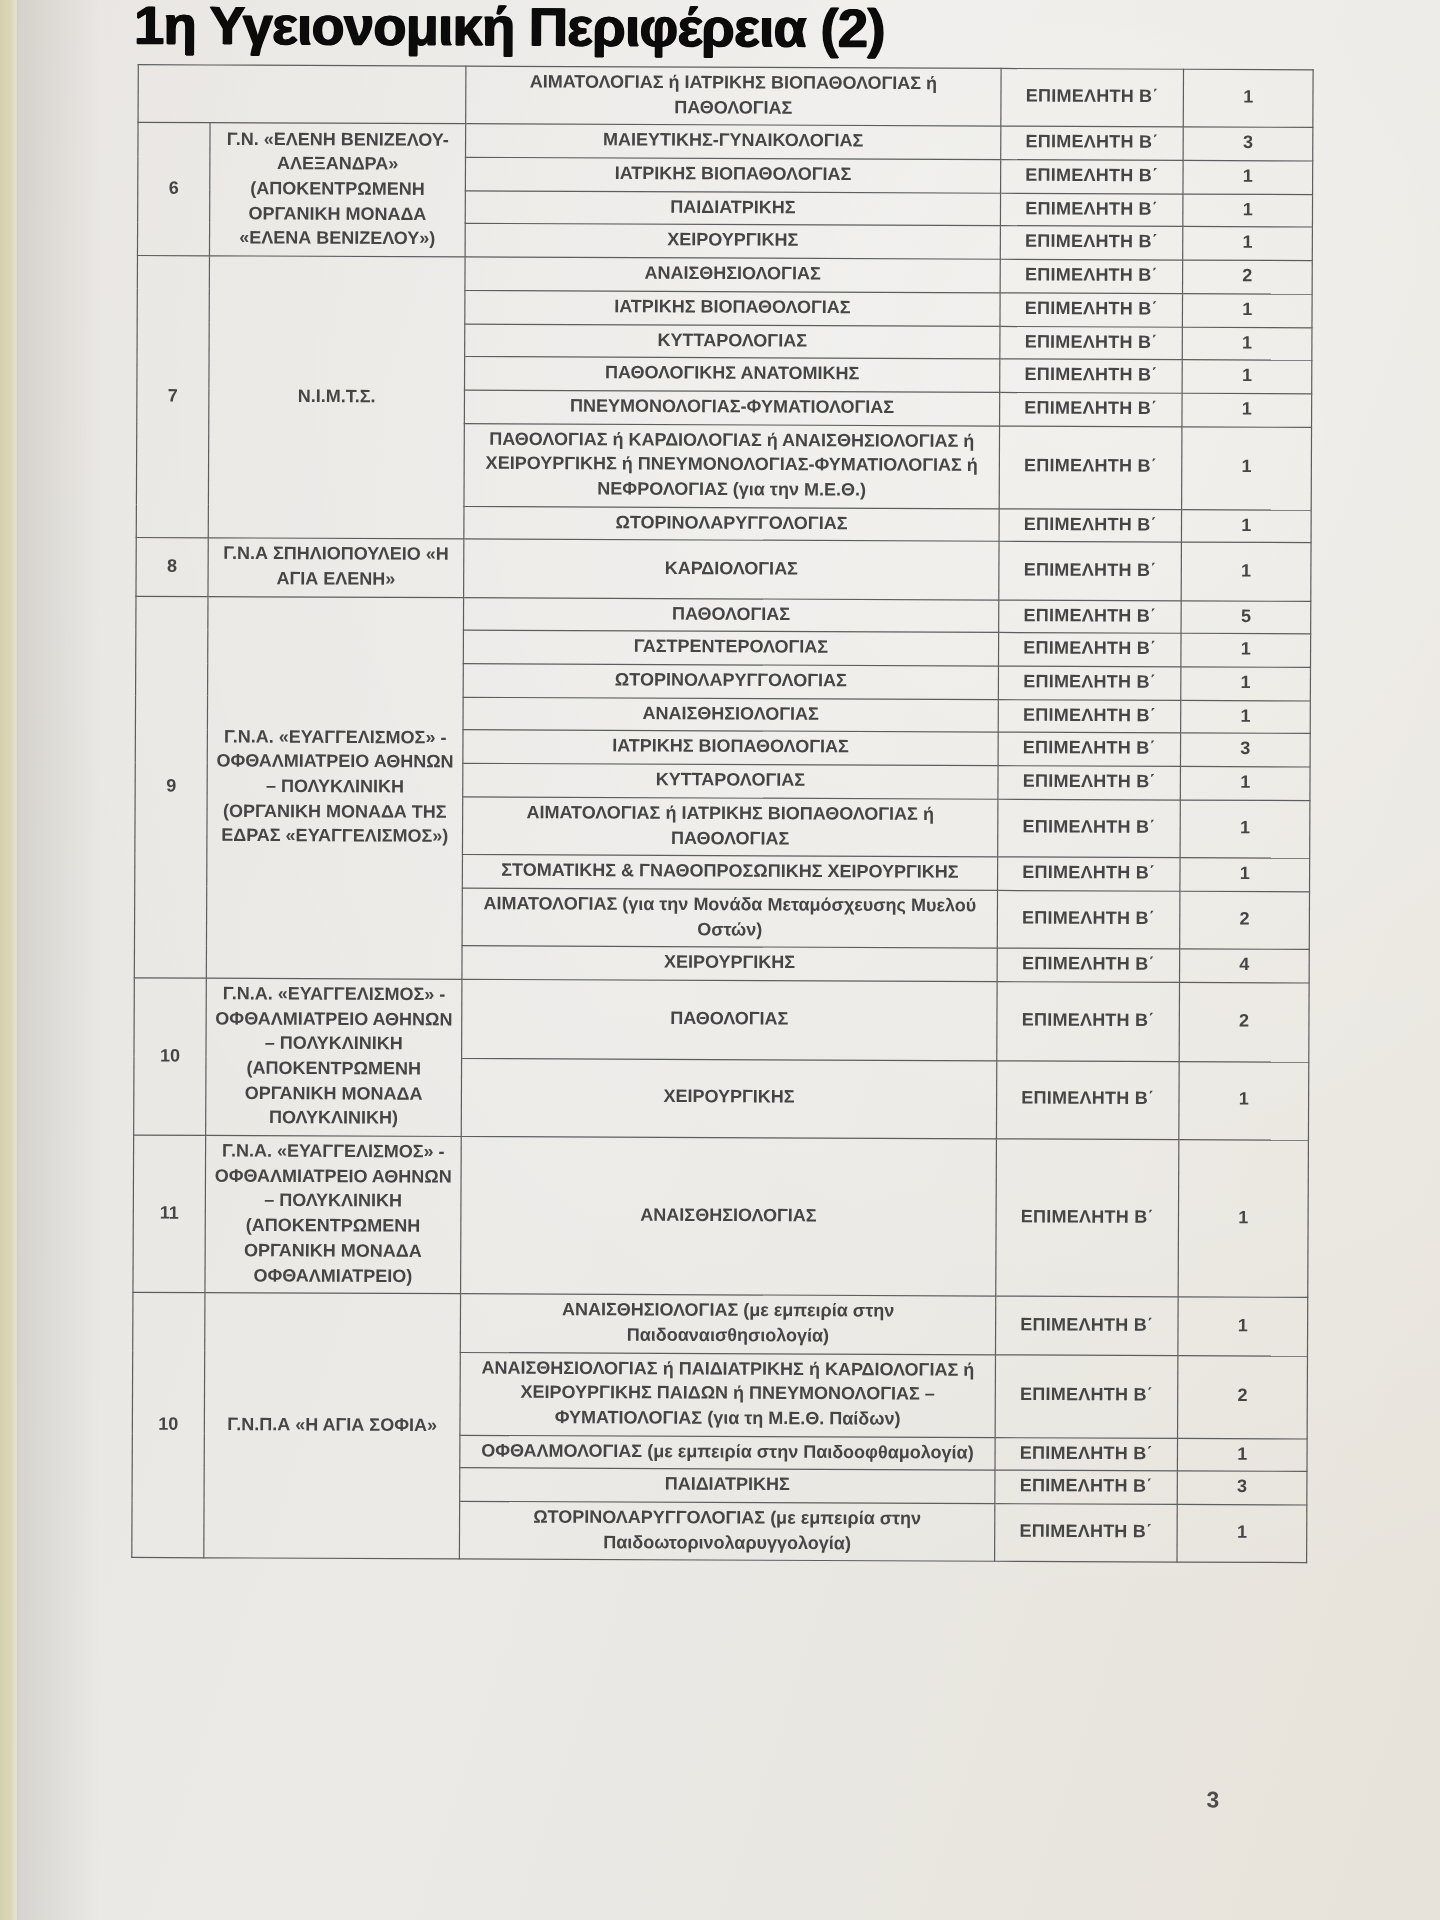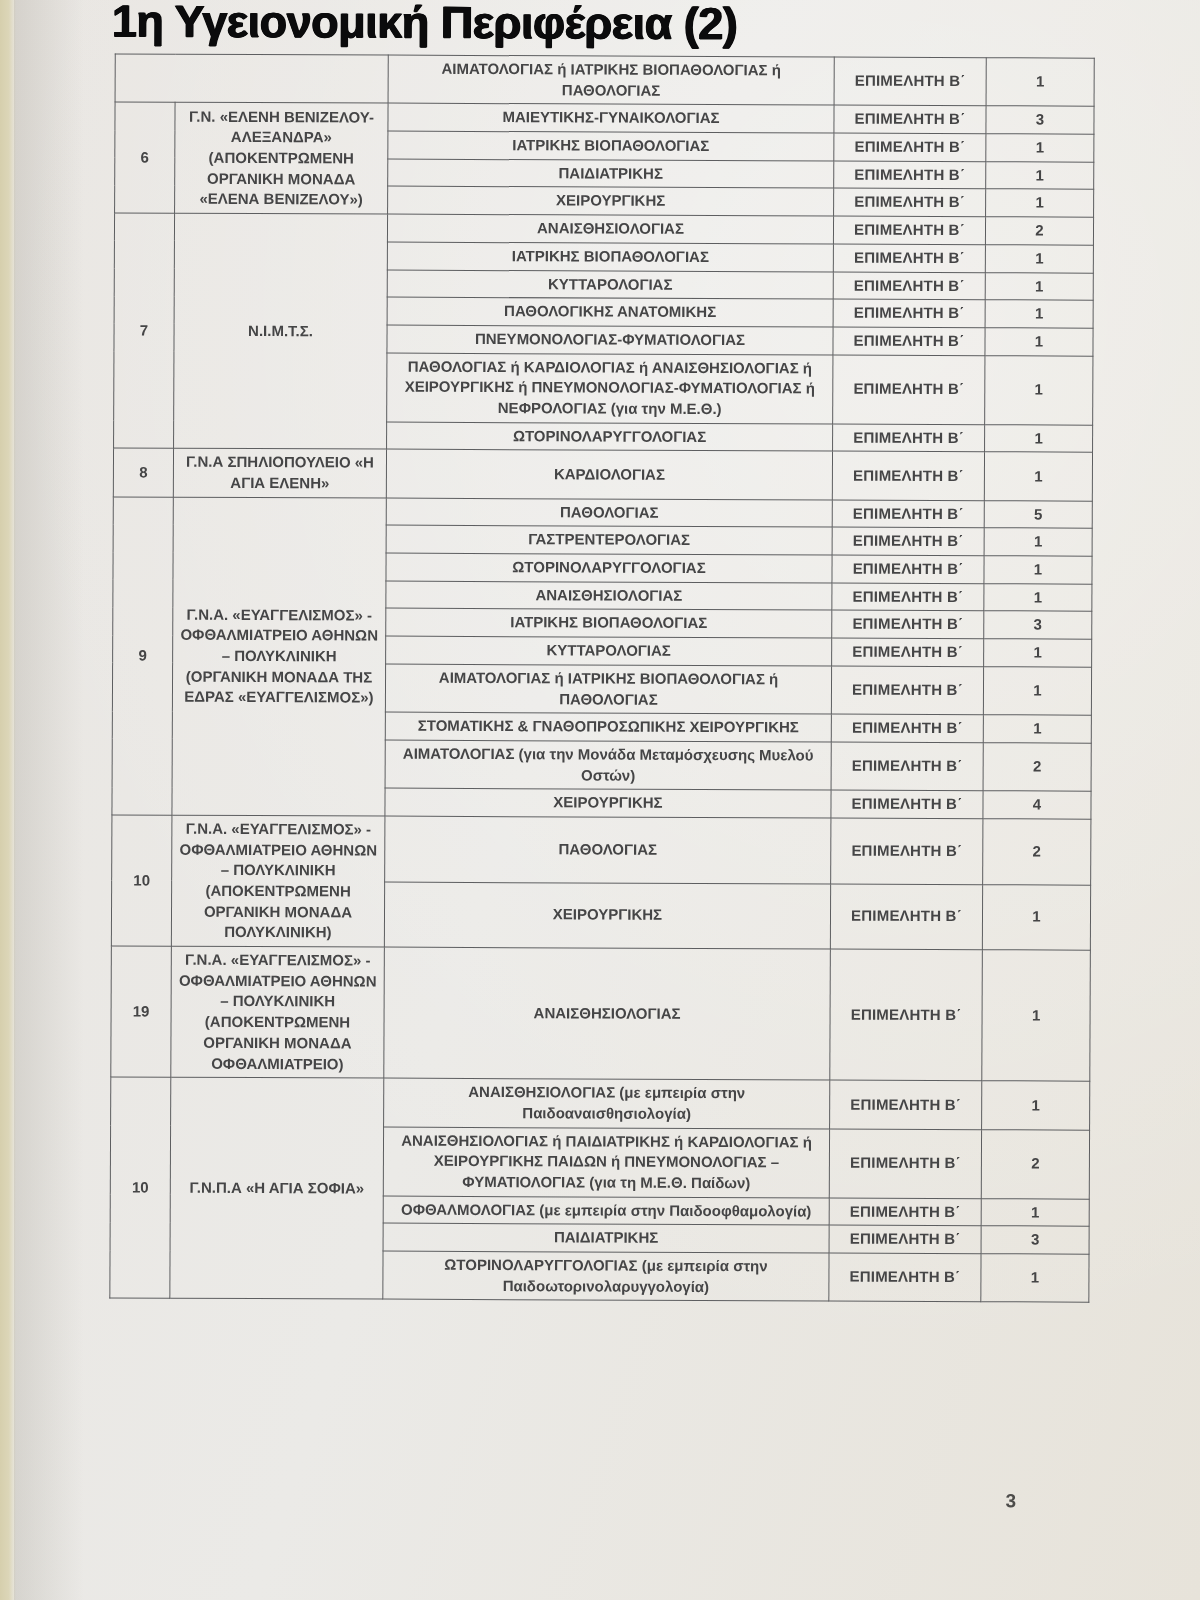--- a/index.html
+++ b/index.html
@@ -234,21 +234,21 @@
           <td class="spec-cell">ΠΑΘΟΛΟΓΙΑΣ</td>
           <td class="pos-cell">ΕΠΙΜΕΛΗΤΗ Β΄</td>
           <td class="count-cell">2</td>
         </tr>
         <tr>
           <td class="spec-cell">ΧΕΙΡΟΥΡΓΙΚΗΣ</td>
           <td class="pos-cell">ΕΠΙΜΕΛΗΤΗ Β΄</td>
           <td class="count-cell">1</td>
         </tr>
         <tr>
-          <td rowspan="1" class="num-cell">19</td>
+          <td rowspan="1" class="num-cell">11</td>
           <td rowspan="1" class="hospital-cell">Γ.Ν.Α. «ΕΥΑΓΓΕΛΙΣΜΟΣ» - ΟΦΘΑΛΜΙΑΤΡΕΙΟ ΑΘΗΝΩΝ – ΠΟΛΥΚΛΙΝΙΚΗ (ΑΠΟΚΕΝΤΡΩΜΕΝΗ ΟΡΓΑΝΙΚΗ ΜΟΝΑΔΑ ΟΦΘΑΛΜΙΑΤΡΕΙΟ)</td>
           <td class="spec-cell">ΑΝΑΙΣΘΗΣΙΟΛΟΓΙΑΣ</td>
           <td class="pos-cell">ΕΠΙΜΕΛΗΤΗ Β΄</td>
           <td class="count-cell">1</td>
         </tr>
         <tr>
           <td rowspan="5" class="num-cell">10</td>
           <td rowspan="5" class="hospital-cell">Γ.Ν.Π.Α «Η ΑΓΙΑ ΣΟΦΙΑ»</td>
           <td class="spec-cell">ΑΝΑΙΣΘΗΣΙΟΛΟΓΙΑΣ (με εμπειρία στην Παιδοαναισθησιολογία)</td>
           <td class="pos-cell">ΕΠΙΜΕΛΗΤΗ Β΄</td>

